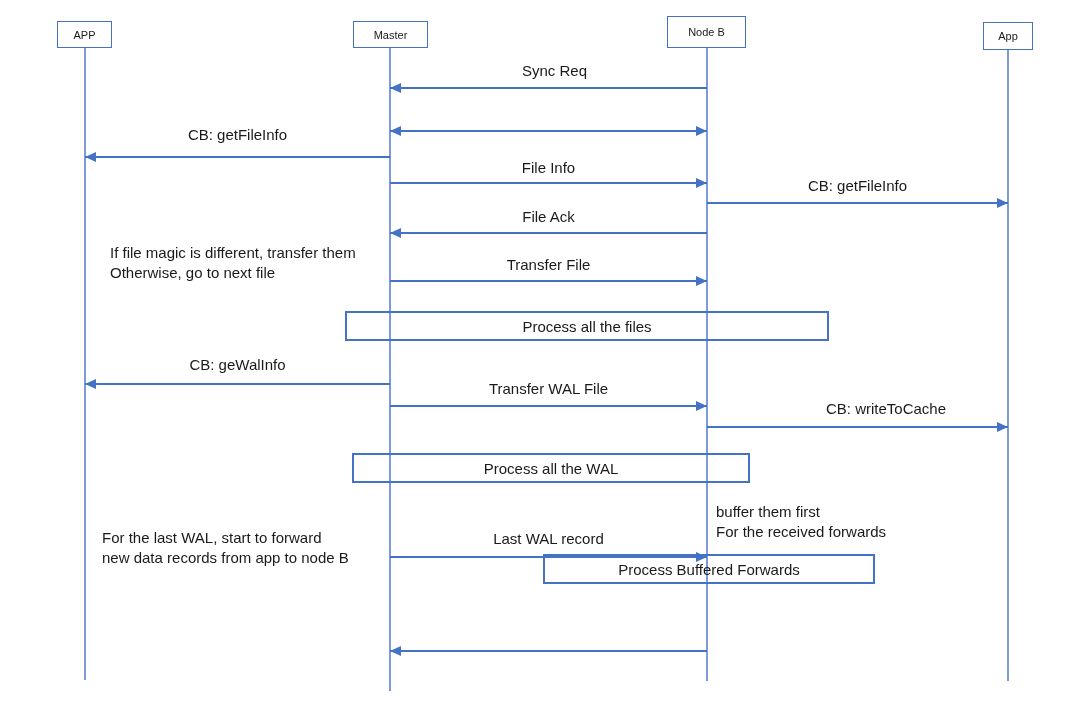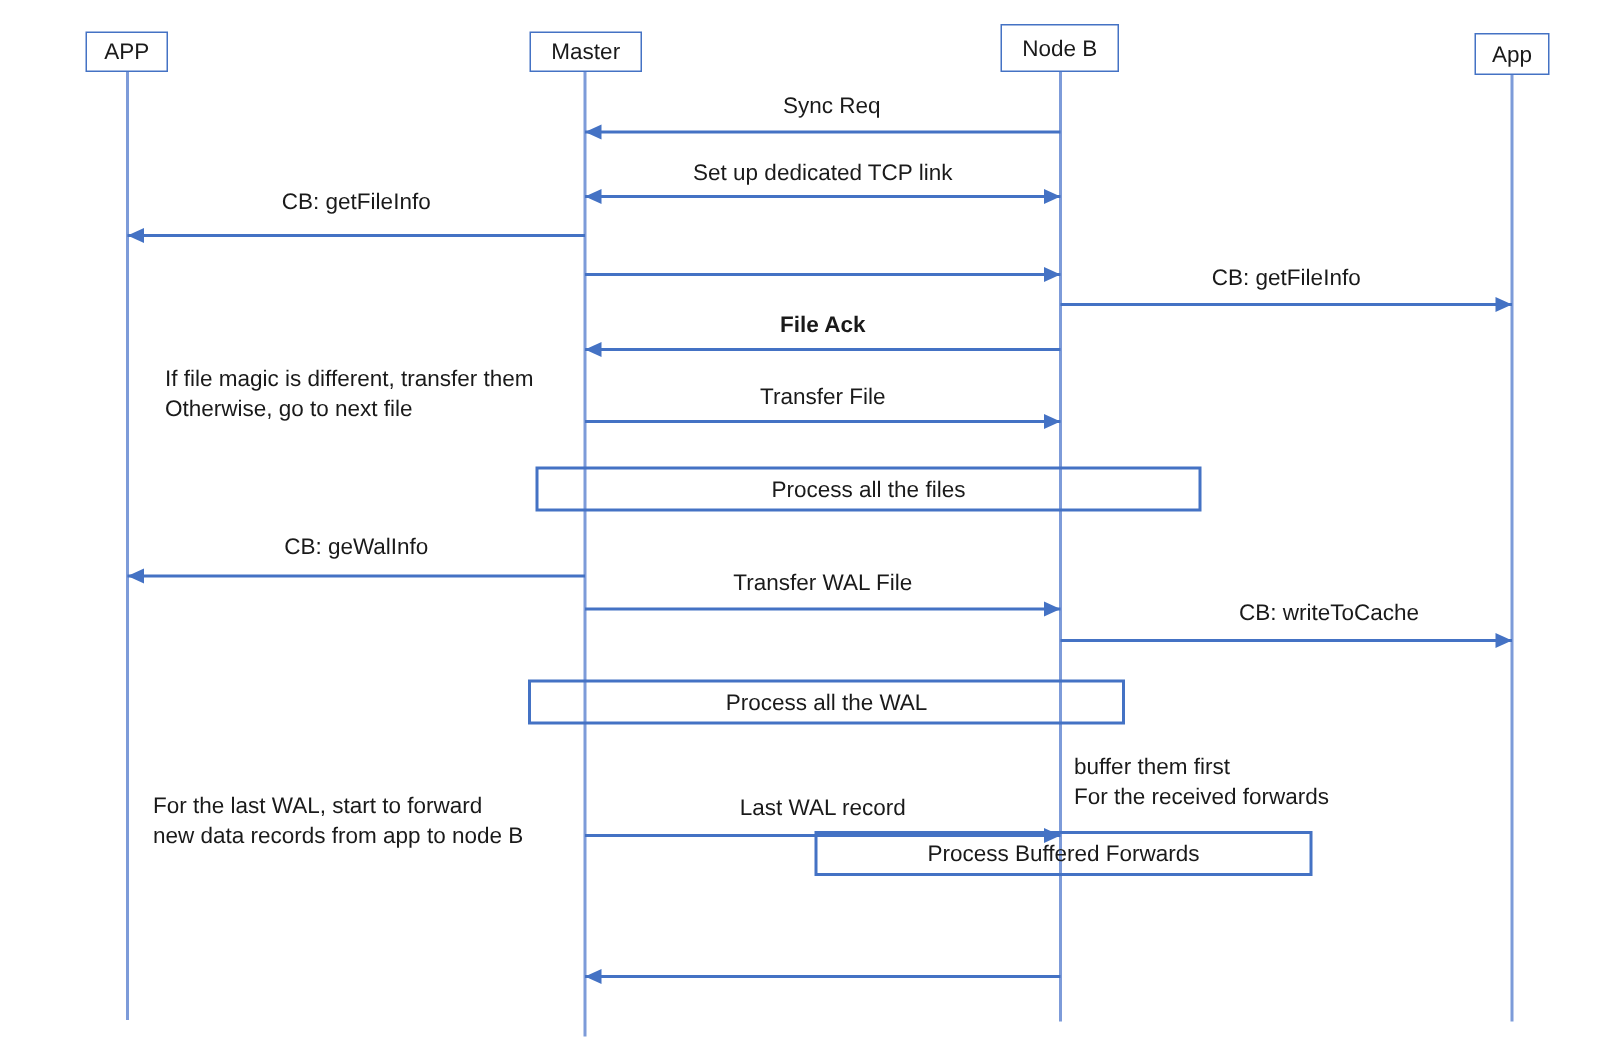--- a/index.html
+++ b/index.html
@@ -14,21 +14,21 @@
     overflow: hidden;
   }
   .lifeline { position: absolute; width: 1.5px; }
   .actor-box {
     position: absolute;
     background: #ffffff;
     border: 1.5px solid;
     display: flex;
     align-items: center;
     justify-content: center;
-    font-size: 15px;
+    font-size: 11px;
     white-space: nowrap;
   }
   .msg-line { position: absolute; height: 1.4px; }
   .arrow-head { position: absolute; width: 0; height: 0; }
   .msg-label {
     position: absolute;
     font-size: 15px;
     text-align: center;
     white-space: nowrap;
   }
@@ -55,50 +55,50 @@
     <div class="lifeline" style="left: 706.25px; top: 48px; height: 633px; background: rgb(125, 155, 217);"></div>
     <div class="actor-box" style="left: 667px; top: 16px; width: 79px; height: 32px; border-color: rgb(68, 114, 196); color: rgb(26, 26, 26);">Node B</div>
     <div class="lifeline" style="left: 1007.25px; top: 50px; height: 631px; background: rgb(125, 155, 217);"></div>
     <div class="actor-box" style="left: 983px; top: 22px; width: 50px; height: 28px; border-color: rgb(68, 114, 196); color: rgb(26, 26, 26);">App</div>
     <div class="msg-line" style="left: 390px; top: 87.3px; width: 317px; background: rgb(68, 114, 196);"></div>
     <div class="arrow-head" style="left: 390px; top: 83px; border-top: 5px solid transparent; border-bottom: 5px solid transparent; border-right: 11px solid rgb(68, 114, 196);"></div>
     <div class="msg-label" style="left: 390px; width: 329px; top: 62px; color: rgb(26, 26, 26);">Sync Req</div>
     <div class="msg-line" style="left: 390px; top: 130.3px; width: 317px; background: rgb(68, 114, 196);"></div>
     <div class="arrow-head" style="left: 390px; top: 126px; border-top: 5px solid transparent; border-bottom: 5px solid transparent; border-right: 11px solid rgb(68, 114, 196);"></div>
     <div class="arrow-head" style="left: 696px; top: 126px; border-top: 5px solid transparent; border-bottom: 5px solid transparent; border-left: 11px solid rgb(68, 114, 196);"></div>
-    <div class="msg-label" style="left: 390px; width: 317px; top: 107px; color: rgb(26, 26, 26);">Set up dedicated TCP link</div>
     <div class="msg-line" style="left: 85px; top: 156.3px; width: 305px; background: rgb(68, 114, 196);"></div>
     <div class="arrow-head" style="left: 85px; top: 152px; border-top: 5px solid transparent; border-bottom: 5px solid transparent; border-right: 11px solid rgb(68, 114, 196);"></div>
     <div class="msg-label" style="left: 85px; width: 305px; top: 126px; color: rgb(26, 26, 26);">CB: getFileInfo</div>
     <div class="msg-line" style="left: 390px; top: 182.3px; width: 317px; background: rgb(68, 114, 196);"></div>
     <div class="arrow-head" style="left: 696px; top: 178px; border-top: 5px solid transparent; border-bottom: 5px solid transparent; border-left: 11px solid rgb(68, 114, 196);"></div>
+    <div class="msg-label" style="left: 390px; width: 317px; top: 159px; color: rgb(26, 26, 26);">File Info</div>
     <div class="msg-line" style="left: 707px; top: 202.3px; width: 301px; background: rgb(68, 114, 196);"></div>
     <div class="arrow-head" style="left: 997px; top: 198px; border-top: 5px solid transparent; border-bottom: 5px solid transparent; border-left: 11px solid rgb(68, 114, 196);"></div>
     <div class="msg-label" style="left: 707px; width: 301px; top: 177px; color: rgb(26, 26, 26);">CB: getFileInfo</div>
     <div class="msg-line" style="left: 390px; top: 232.3px; width: 317px; background: rgb(68, 114, 196);"></div>
     <div class="arrow-head" style="left: 390px; top: 228px; border-top: 5px solid transparent; border-bottom: 5px solid transparent; border-right: 11px solid rgb(68, 114, 196);"></div>
-    <div class="msg-label" style="left: 390px; width: 317px; top: 208px; color: rgb(26, 26, 26); font-weight: bold;">File Ack</div>
+    <div class="msg-label" style="left: 390px; width: 317px; top: 208px; color: rgb(26, 26, 26);">File Ack</div>
     <div class="msg-line" style="left: 390px; top: 280.3px; width: 317px; background: rgb(68, 114, 196);"></div>
     <div class="arrow-head" style="left: 696px; top: 276px; border-top: 5px solid transparent; border-bottom: 5px solid transparent; border-left: 11px solid rgb(68, 114, 196);"></div>
     <div class="msg-label" style="left: 390px; width: 317px; top: 256px; color: rgb(26, 26, 26);">Transfer File</div>
     <div class="msg-line" style="left: 85px; top: 383.3px; width: 305px; background: rgb(68, 114, 196);"></div>
     <div class="arrow-head" style="left: 85px; top: 379px; border-top: 5px solid transparent; border-bottom: 5px solid transparent; border-right: 11px solid rgb(68, 114, 196);"></div>
     <div class="msg-label" style="left: 85px; width: 305px; top: 356px; color: rgb(26, 26, 26);">CB: geWalInfo</div>
     <div class="msg-line" style="left: 390px; top: 405.3px; width: 317px; background: rgb(68, 114, 196);"></div>
     <div class="arrow-head" style="left: 696px; top: 401px; border-top: 5px solid transparent; border-bottom: 5px solid transparent; border-left: 11px solid rgb(68, 114, 196);"></div>
     <div class="msg-label" style="left: 390px; width: 317px; top: 380px; color: rgb(26, 26, 26);">Transfer WAL File</div>
     <div class="msg-line" style="left: 707px; top: 426.3px; width: 301px; background: rgb(68, 114, 196);"></div>
     <div class="arrow-head" style="left: 997px; top: 422px; border-top: 5px solid transparent; border-bottom: 5px solid transparent; border-left: 11px solid rgb(68, 114, 196);"></div>
     <div class="msg-label" style="left: 707px; width: 358px; top: 400px; color: rgb(26, 26, 26);">CB: writeToCache</div>
     <div class="msg-line" style="left: 390px; top: 556.3px; width: 317px; background: rgb(68, 114, 196);"></div>
     <div class="arrow-head" style="left: 696px; top: 552px; border-top: 5px solid transparent; border-bottom: 5px solid transparent; border-left: 11px solid rgb(68, 114, 196);"></div>
     <div class="msg-label" style="left: 390px; width: 317px; top: 530px; color: rgb(26, 26, 26);">Last WAL record</div>
     <div class="msg-line" style="left: 390px; top: 650.3px; width: 317px; background: rgb(68, 114, 196);"></div>
     <div class="arrow-head" style="left: 390px; top: 646px; border-top: 5px solid transparent; border-bottom: 5px solid transparent; border-right: 11px solid rgb(68, 114, 196);"></div>
-    <div class="process-box" style="left: 357px; top: 311px; width: 444px; height: 30px; border-color: rgb(68, 114, 196); color: rgb(26, 26, 26);">Process all the files</div>
+    <div class="process-box" style="left: 345px; top: 311px; width: 484px; height: 30px; border-color: rgb(68, 114, 196); color: rgb(26, 26, 26);">Process all the files</div>
     <div class="process-box" style="left: 352px; top: 453px; width: 398px; height: 30px; border-color: rgb(68, 114, 196); color: rgb(26, 26, 26);">Process all the WAL</div>
     <div class="process-box" style="left: 543px; top: 554px; width: 332px; height: 30px; border-color: rgb(68, 114, 196); color: rgb(26, 26, 26);">Process Buffered Forwards</div>
     <div class="note" style="left: 110px; top: 243px; color: rgb(26, 26, 26);">
       <div>If file magic is different, transfer them</div>
       <div>Otherwise, go to next file</div>
     </div>
     <div class="note" style="left: 102px; top: 528px; color: rgb(26, 26, 26);">
       <div>For the last WAL, start to forward</div>
       <div>new data records from app to node B</div>
     </div>

